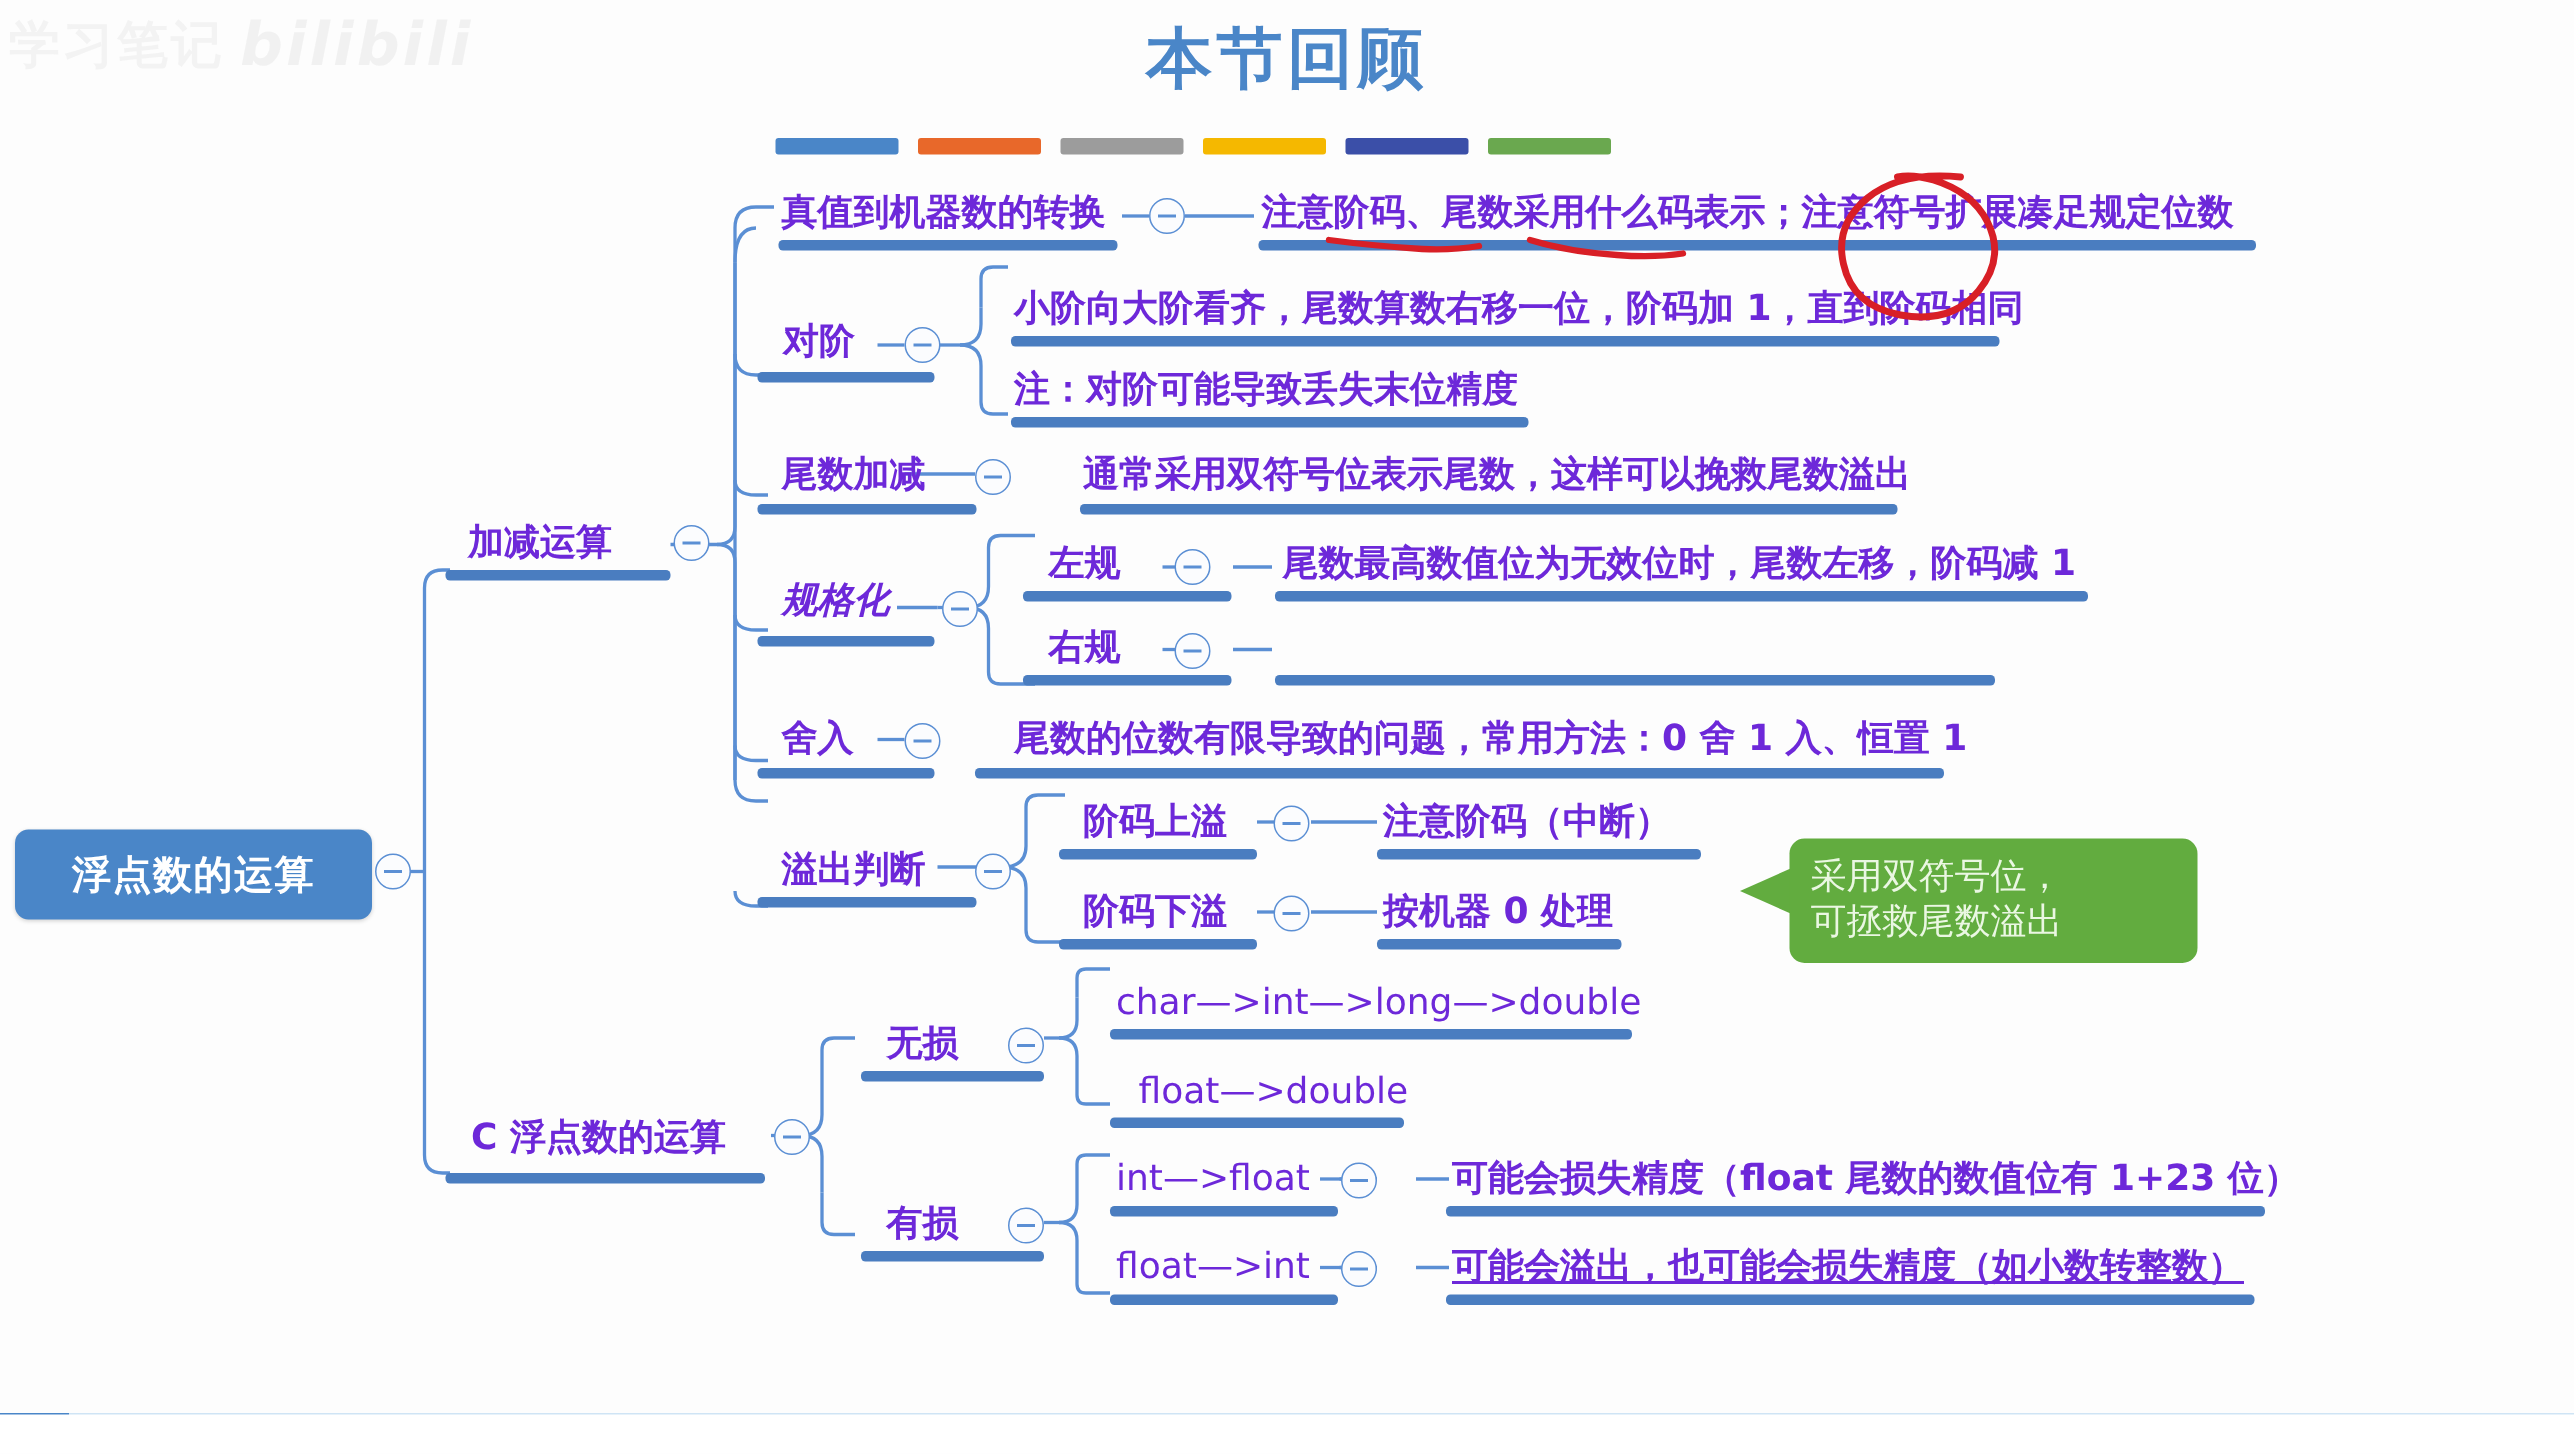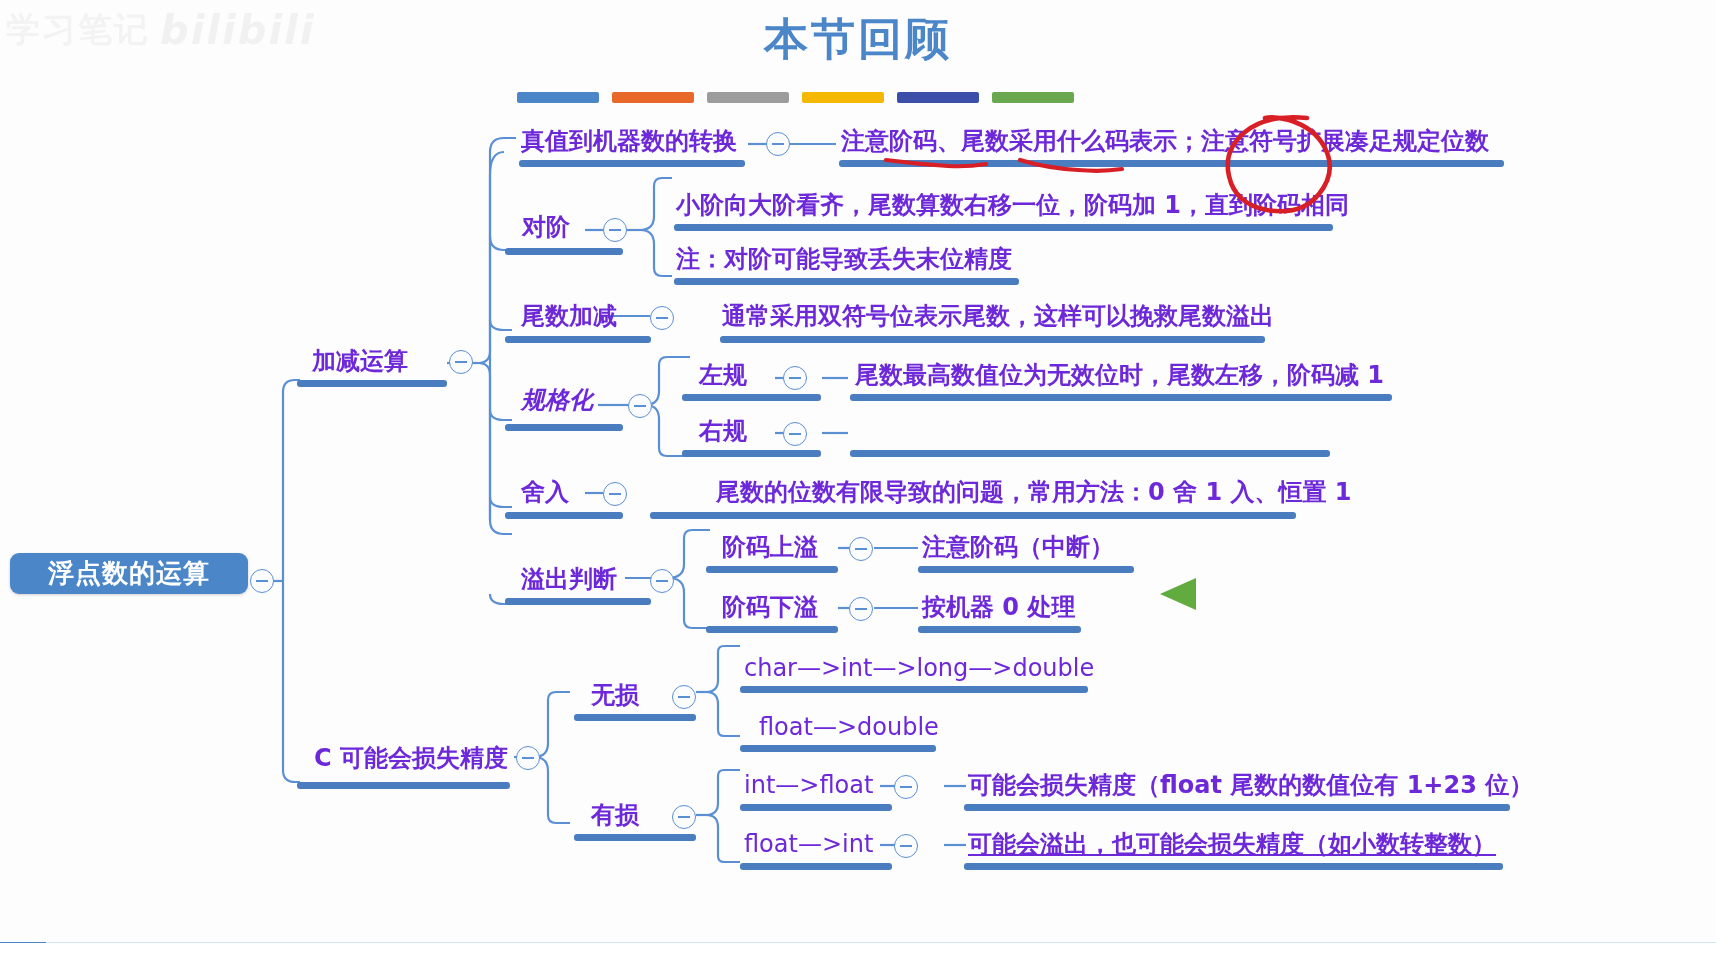--- a/index.html
+++ b/index.html
@@ -50,21 +50,21 @@
     position:absolute;width:24px;height:24px;border-radius:50%;
     border:1.6px solid #5b8fd4;background:#fbfcfe;
     box-sizing:border-box;
   }
   .toggle:after{
     content:"";position:absolute;left:5px;top:10px;width:12px;height:1.8px;background:#5b8fd4;
   }
 
   
   .root{
-    position:absolute;left:10px;top:553px;width:238px;height:41px;
+    position:absolute;left:10px;top:553px;width:238px;height:60px;
     background:#4a86c8;border-radius:9px;
     display:flex;align-items:center;justify-content:center;
     color:#ffffff;font-size:26px;font-weight:bold;letter-spacing:1px;
     font-family:"DejaVu Sans","Liberation Sans",sans-serif;
     box-shadow:0 1px 3px rgba(0,0,0,.18);
   }
 
   
   .callout{
     position:absolute;left:1193px;top:559px;width:272px;height:83px;
@@ -233,40 +233,40 @@
   <div class="ubar" style="left:850px;top:394px;width:542px;"></div>
 
   <div class="node b" style="left:699px;top:418px;">右规</div>
   <div class="ubar" style="left:682px;top:450px;width:139px;"></div>
   <div class="toggle" style="left:783px;top:422px;"></div>
   <div class="ubar" style="left:850px;top:450px;width:480px;"></div>
 
   <div class="node b" style="left:521px;top:479px;">舍入</div>
   <div class="ubar" style="left:505px;top:512px;width:118px;"></div>
   <div class="toggle" style="left:603px;top:482px;"></div>
-  <div class="node b" style="left:716px;top:479px;">尾数的位数有限导致的问题，常用方法：0 舍 1 入、恒置 1</div>
+  <div class="node b" style="left:676px;top:479px;">尾数的位数有限导致的问题，常用方法：0 舍 1 入、恒置 1</div>
   <div class="ubar" style="left:650px;top:512px;width:646px;"></div>
 
   <div class="node b" style="left:521px;top:566px;">溢出判断</div>
   <div class="ubar" style="left:505px;top:598px;width:146px;"></div>
   <div class="toggle" style="left:650px;top:569px;"></div>
 
   <div class="node b" style="left:722px;top:534px;">阶码上溢</div>
   <div class="ubar" style="left:706px;top:566px;width:132px;"></div>
   <div class="toggle" style="left:849px;top:537px;"></div>
   <div class="node b" style="left:922px;top:534px;">注意阶码（中断）</div>
   <div class="ubar" style="left:918px;top:566px;width:216px;"></div>
 
   <div class="node b" style="left:722px;top:594px;">阶码下溢</div>
   <div class="ubar" style="left:706px;top:626px;width:132px;"></div>
   <div class="toggle" style="left:849px;top:597px;"></div>
   <div class="node b" style="left:922px;top:594px;">按机器 0 处理</div>
   <div class="ubar" style="left:918px;top:626px;width:163px;"></div>
 
-  <div class="node b" style="left:314px;top:745px;">C 可能会损失精度</div>
+  <div class="node b" style="left:314px;top:745px;">C 浮点数的运算</div>
   <div class="ubar" style="left:297px;top:782px;width:213px;"></div>
   <div class="toggle" style="left:516px;top:746px;"></div>
 
   <div class="node b" style="left:591px;top:682px;">无损</div>
   <div class="ubar" style="left:574px;top:714px;width:122px;"></div>
   <div class="toggle" style="left:672px;top:685px;"></div>
   <div class="node" style="left:744px;top:655px;">char—&gt;int—&gt;long—&gt;double</div>
   <div class="ubar" style="left:740px;top:686px;width:348px;"></div>
   <div class="node" style="left:744px;top:714px;margin-left:15px;">float—&gt;double</div>
   <div class="ubar" style="left:740px;top:745px;width:196px;"></div>
@@ -281,20 +281,24 @@
   <div class="node b" style="left:968px;top:772px;">可能会损失精度（float 尾数的数值位有 1+23 位）</div>
   <div class="ubar" style="left:964px;top:804px;width:546px;"></div>
 
   <div class="node" style="left:744px;top:831px;">float—&gt;int</div>
   <div class="ubar" style="left:740px;top:863px;width:152px;"></div>
   <div class="toggle" style="left:894px;top:834px;"></div>
   <div class="node b" style="left:968px;top:831px;text-decoration:underline;">可能会溢出，也可能会损失精度（如小数转整数）</div>
   <div class="ubar" style="left:964px;top:863px;width:539px;"></div>
 
   <div class="callout-tail"></div>
+  <div class="callout">
+    <div>采用双符号位，</div>
+    <div>可拯救尾数溢出</div>
+  </div>
 
   <svg id="ink" viewBox="0 0 1716 969">
     <g fill="none" stroke="#d81f26" stroke-width="4.2" stroke-linecap="round">
       <path d="M886,160 q30,4 62,6 q20,1 38,-2"></path>
       <path d="M1020,160 q26,8 58,10 q24,2 44,-1"></path>
       <path d="M1307,118 q-40,-4 -62,14 q-22,18 -16,44 q6,28 38,34 q34,6 52,-16 q18,-22 6,-46 q-10,-20 -36,-28 q-14,-4 -24,-2" stroke-width="4.6"></path>
     </g>
   </svg>
 
   <div class="bottomline"></div>

